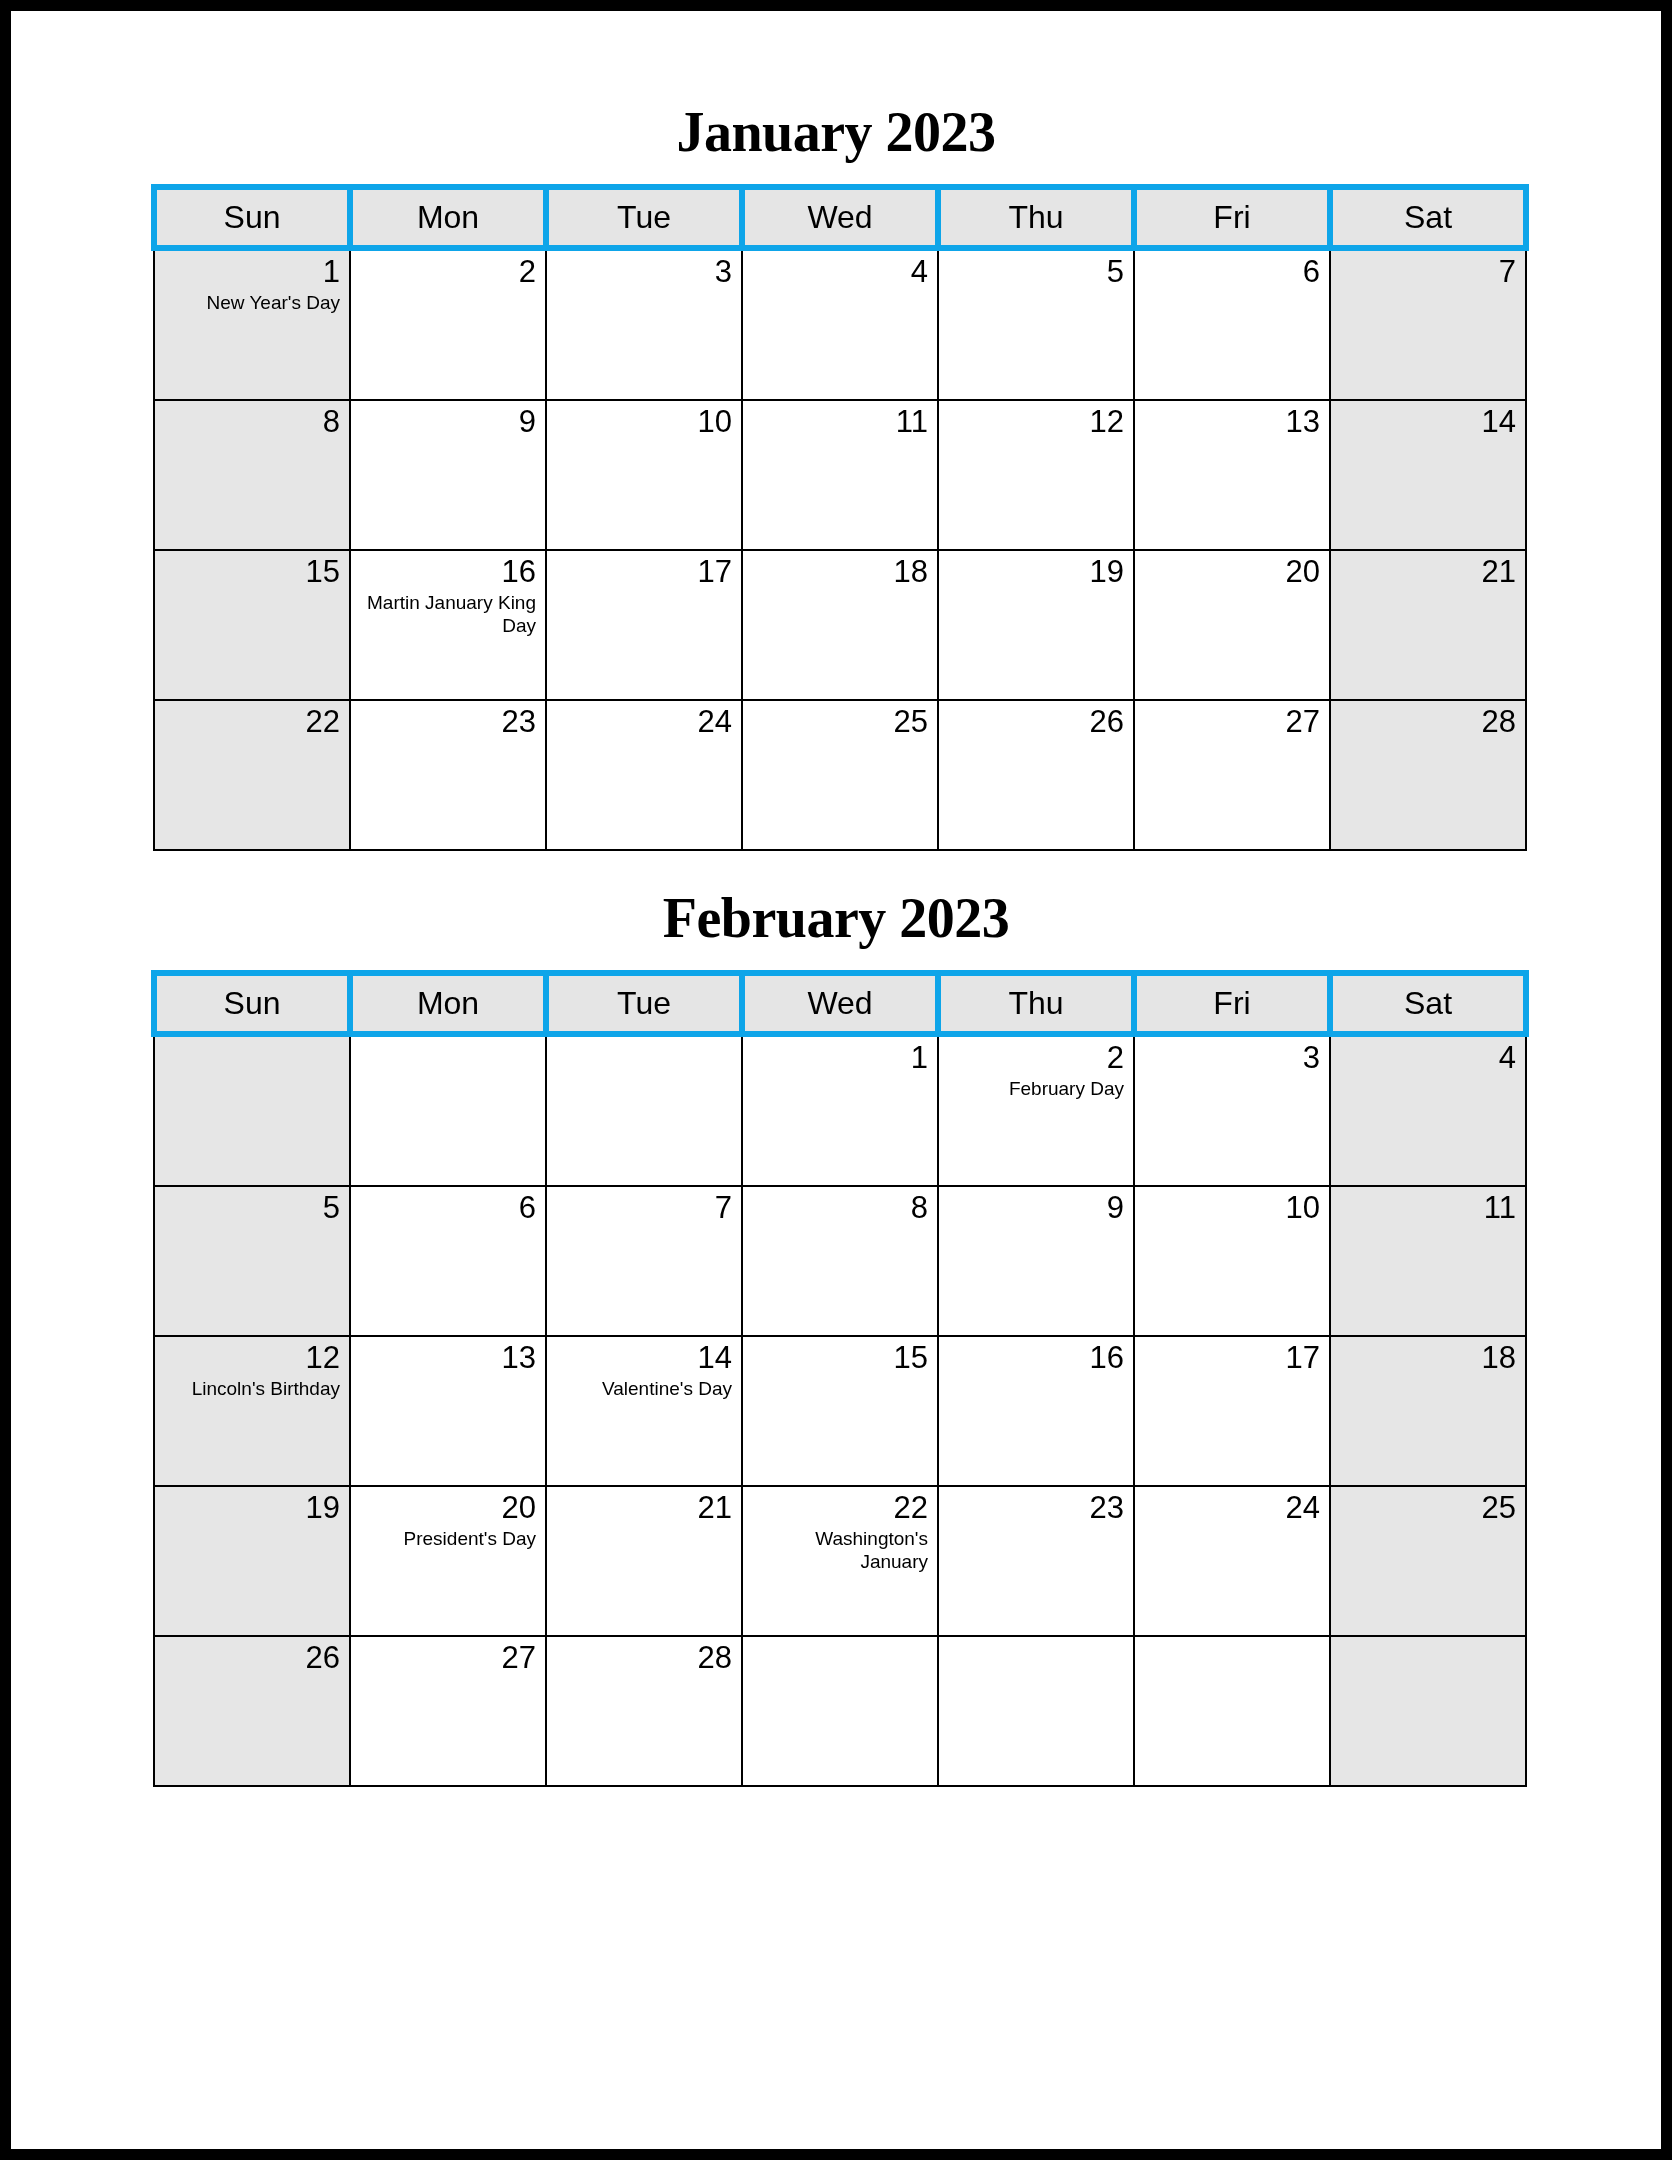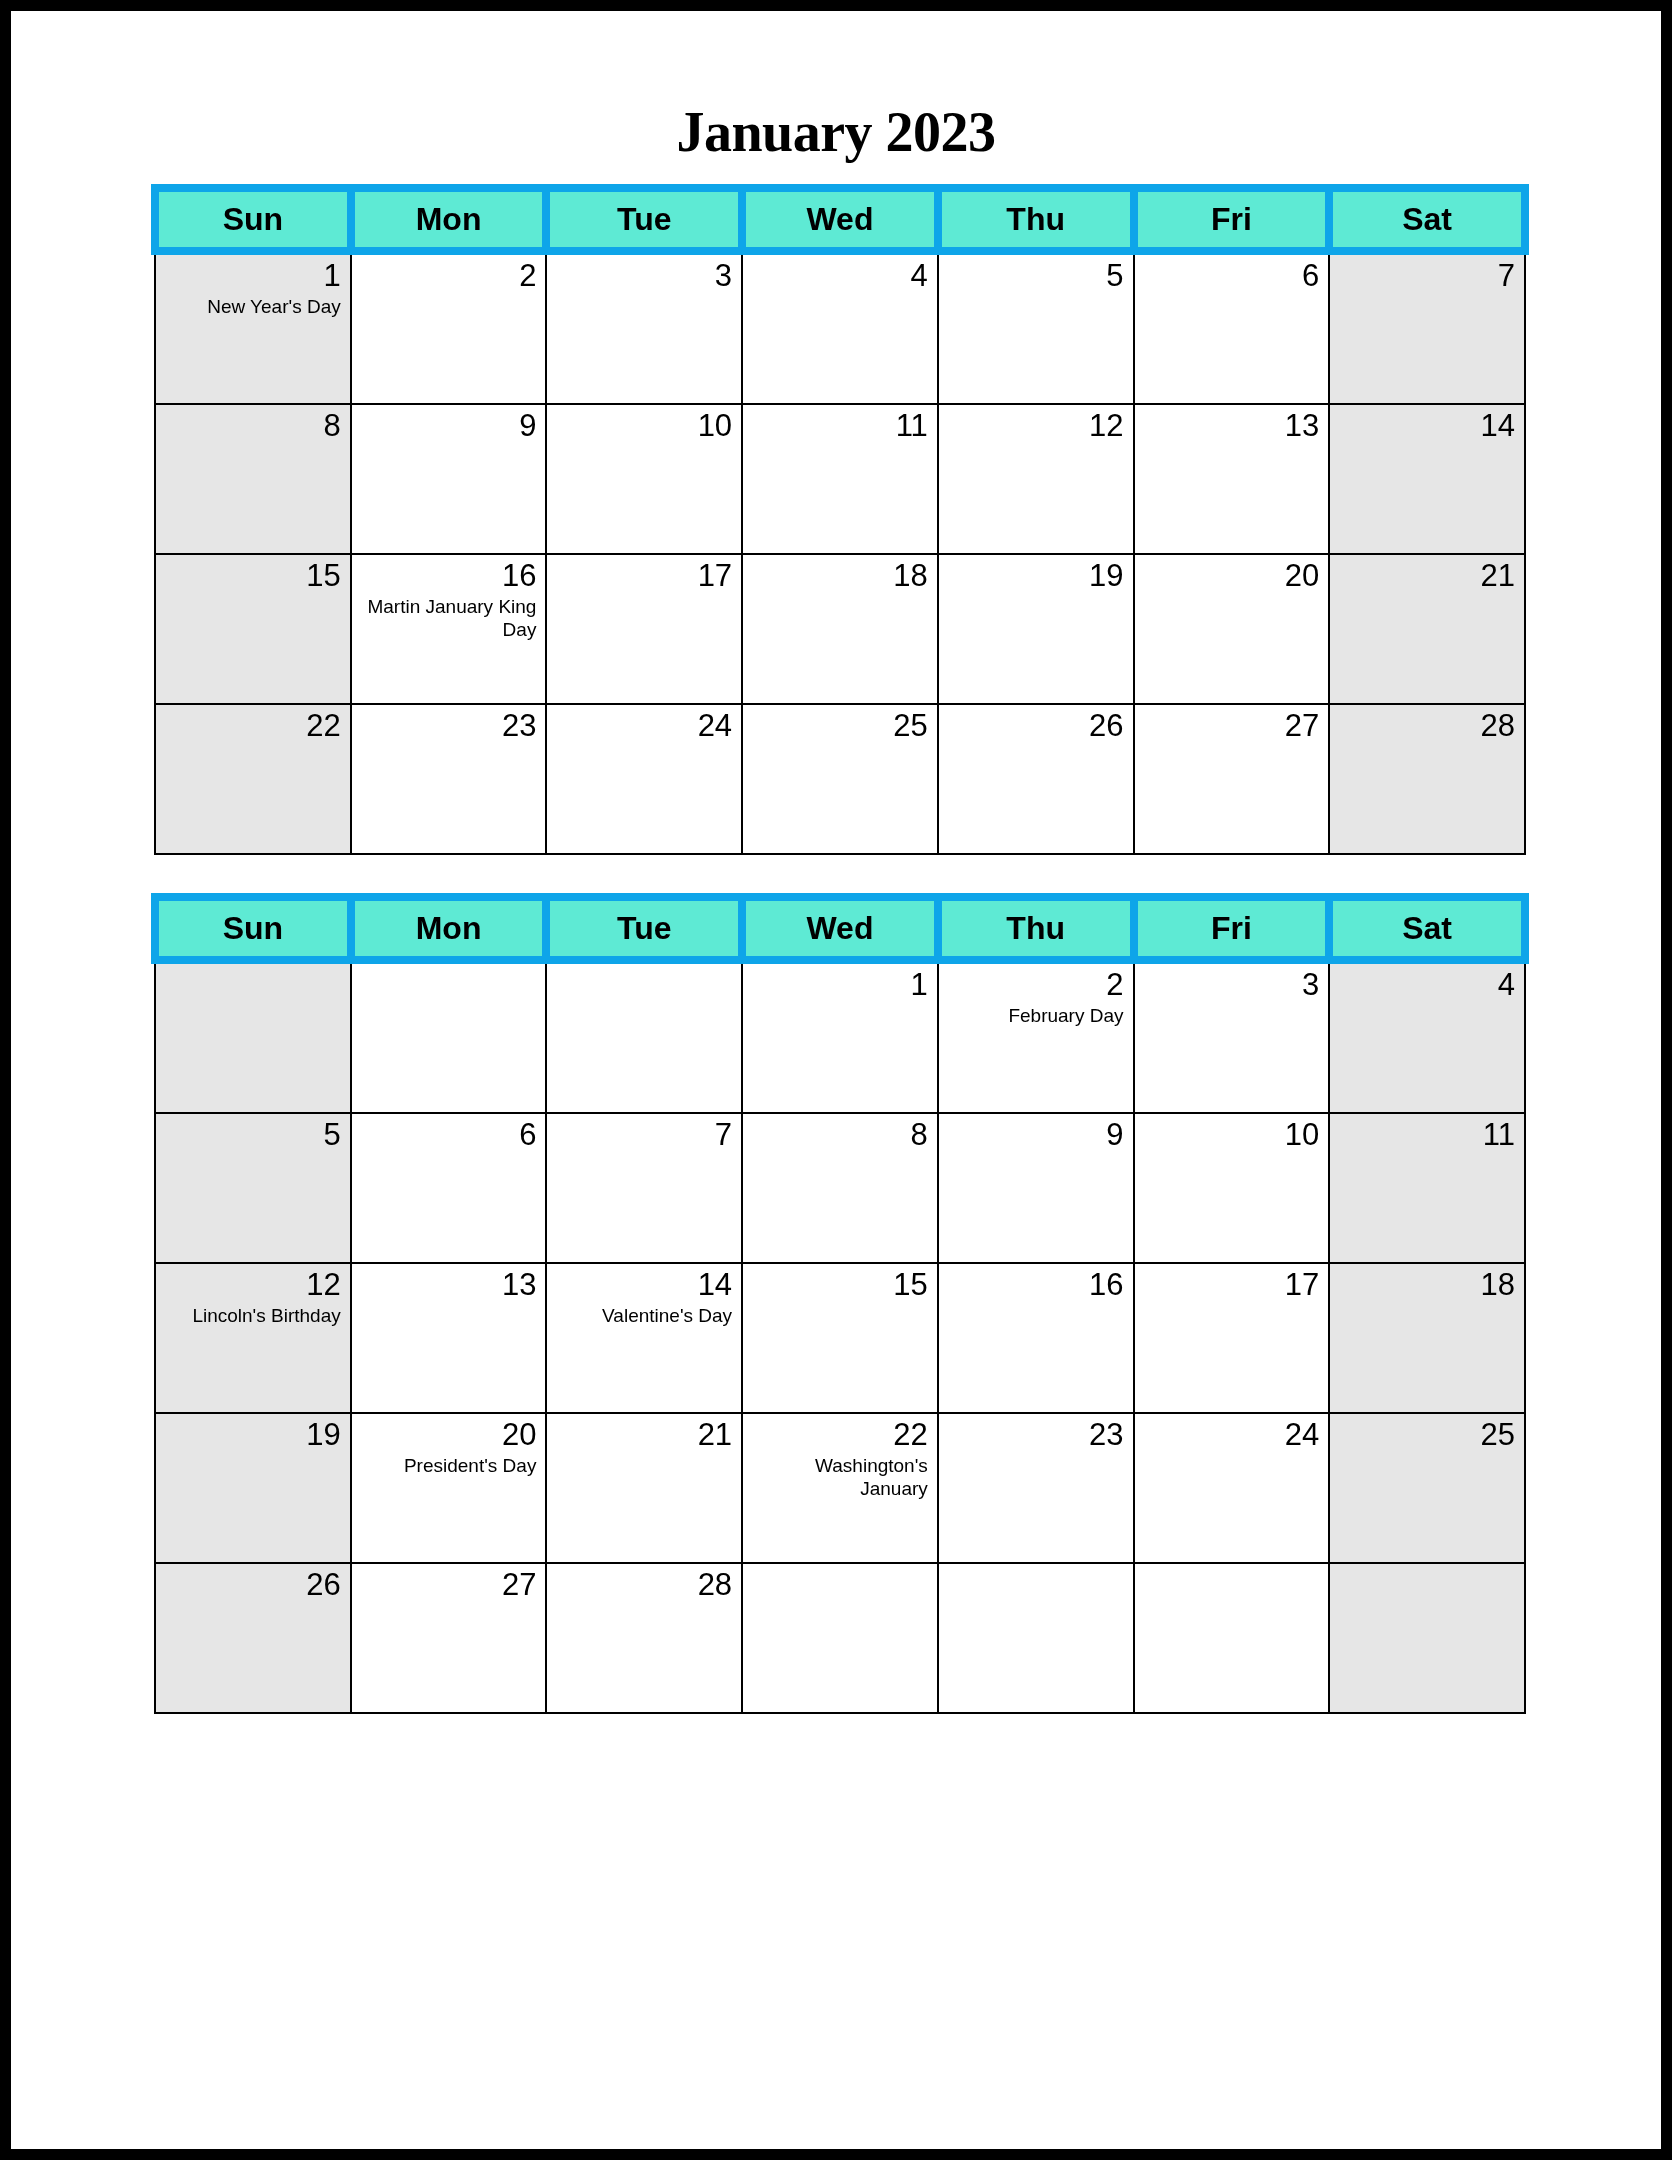--- a/index.html
+++ b/index.html
@@ -44,24 +44,24 @@
     font-family: Liberation Serif, serif;
   }
   table.cal {
     border-collapse: collapse;
     width: 1378px;
     margin: 0 auto;
     table-layout: fixed;
     border: 2px solid #000000;
   }
   table.cal th {
-    border: 8px solid #0ea5e9;
-    background: #5eead4;
+    border: 6px solid #0ea5e9;
+    background: #e5e5e5;
     font-size: 32px;
-    font-weight: bold;
+    font-weight: normal;
     height: 55px;
     text-align: center;
     padding: 0;
   }
   table.cal td {
     border: 2px solid #000000;
     vertical-align: top;
     height: 140px;
     padding: 4px 9px 4px 9px;
     position: relative;
@@ -204,20 +204,21 @@
                 <span class="daynum">28</span>
               </td>
             </tr>
           </tbody>
       </table>
     </div>
 
     <div class="spacer-between"></div>
 
     <div class="month-block">
+      <div class="month-title">February 2023</div>
       <table class="cal">
         <thead>
           <tr>
             <th>Sun</th>
             <th>Mon</th>
             <th>Tue</th>
             <th>Wed</th>
             <th>Thu</th>
             <th>Fri</th>
             <th>Sat</th>

